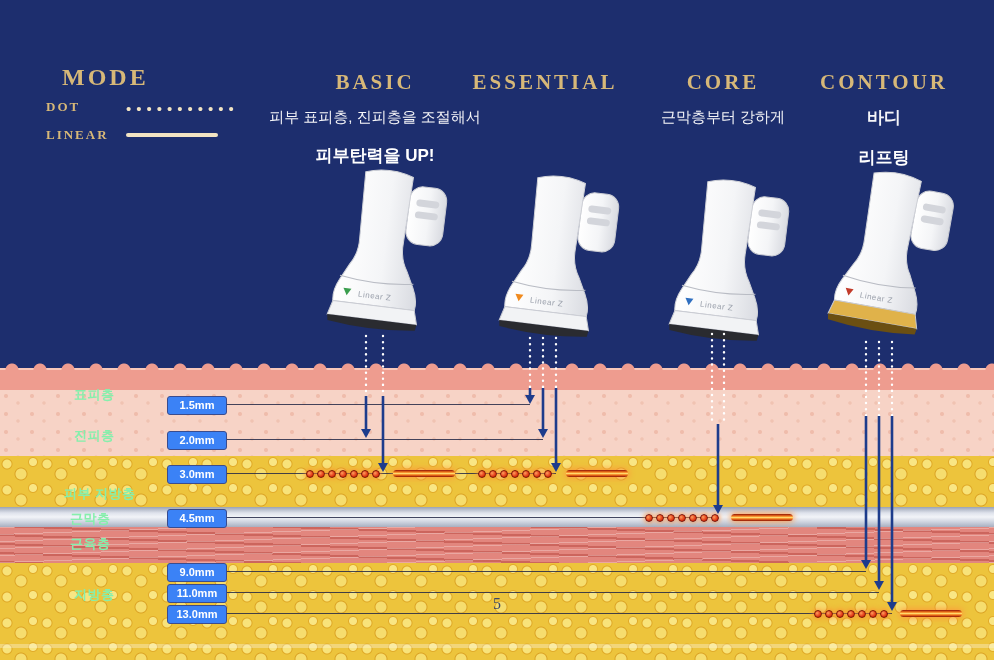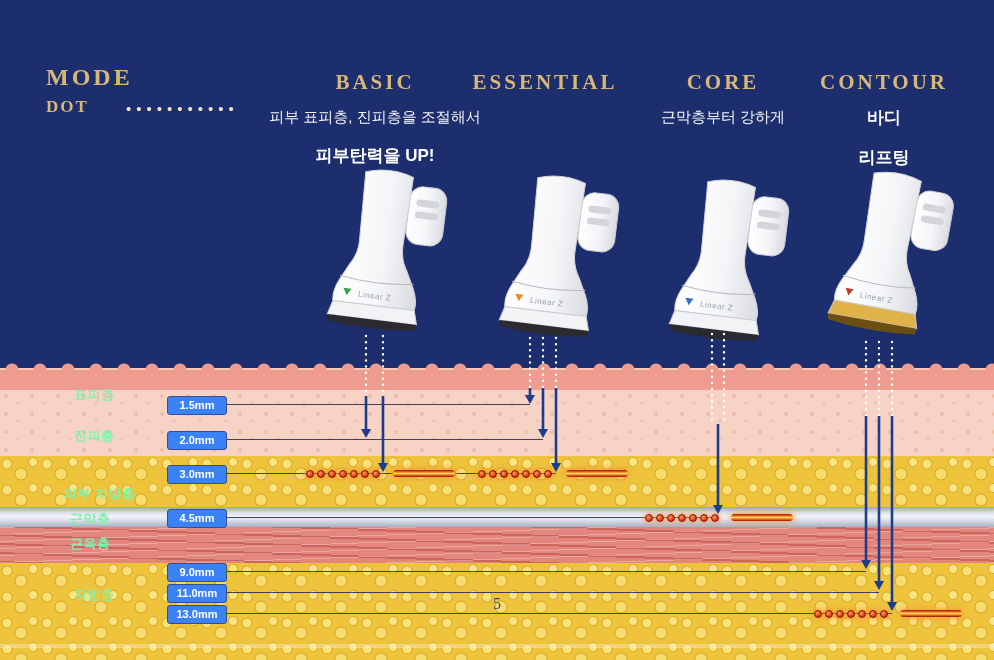--- a/index.html
+++ b/index.html
@@ -2,24 +2,24 @@
 <html><head>
 <meta charset="utf-8">
 <style>
   html,body{margin:0;padding:0;background:#10163a;}
   .canvas{
     position:relative;width:994px;height:660px;overflow:hidden;
     background:#1d2e6e;font-family:"Liberation Sans",sans-serif;
   }
   
   .legend{position:absolute;left:46px;top:64px;color:#d7b878;}
-  .mode-title{font-family:"Liberation Serif",serif;font-size:24px;font-weight:600;letter-spacing:3px;}
+  .mode-title{font-family:"Liberation Serif",serif;font-size:24px;font-weight:600;letter-spacing:3px;margin-left:16px;}
   .legend-row{display:flex;align-items:center;height:24px;margin-top:4px;}
   .legend-row:first-of-type{margin-top:16px;}
-  .legend-word{font-family:"Liberation Serif",serif;font-size:17px;font-weight:600;letter-spacing:2px;width:80px;}
+  .legend-word{font-family:"Liberation Serif",serif;font-size:13px;font-weight:600;letter-spacing:2px;width:80px;}
   .dot-marks{color:#f2e4c3;font-size:15px;letter-spacing:5px;line-height:1;padding-top:2px;}
   .linear-mark{display:inline-block;width:92px;height:4px;background:#f2e4c3;border-radius:2px;}
   
   .col-title{
     position:absolute;top:70px;width:240px;text-align:center;
     font-family:"Liberation Serif",serif;font-size:21px;font-weight:600;
     letter-spacing:3px;color:#d7b878;
   }
   .col-desc{position:absolute;top:106px;width:240px;text-align:center;color:#f5f5f8;}
   .desc-line{font-size:15px;line-height:22px;}
@@ -117,20 +117,24 @@
         <path d="M38 124 L46 124 L42 131 Z" fill="var(--accent,#3a9e4e)"></path>
       </symbol>
     </defs>
   </svg>
 
   <div class="legend">
     <div class="mode-title">MODE</div>
     <div class="legend-row">
       <span class="legend-word">DOT</span>
       <span class="dot-marks">•••••••••••</span>
+    </div>
+    <div class="legend-row">
+      <span class="legend-word">LINEAR</span>
+      <span class="linear-mark"></span>
     </div>
   </div>
 
   <div class="col-title" style="left:255px">BASIC</div>
   <div class="col-title" style="left:425px">ESSENTIAL</div>
   <div class="col-title" style="left:603px">CORE</div>
   <div class="col-title" style="left:764px">CONTOUR</div>
 
   <div class="col-desc" style="left:255px">
     <div class="desc-line">피부 표피층, 진피층을 조절해서</div>

